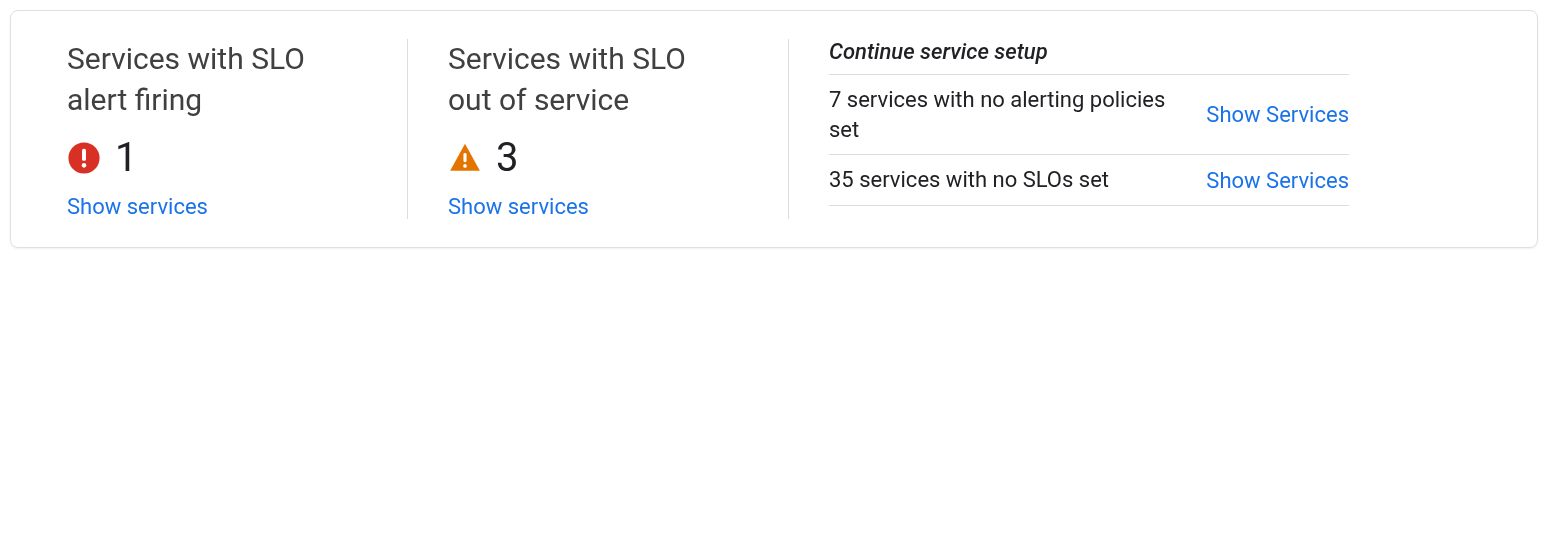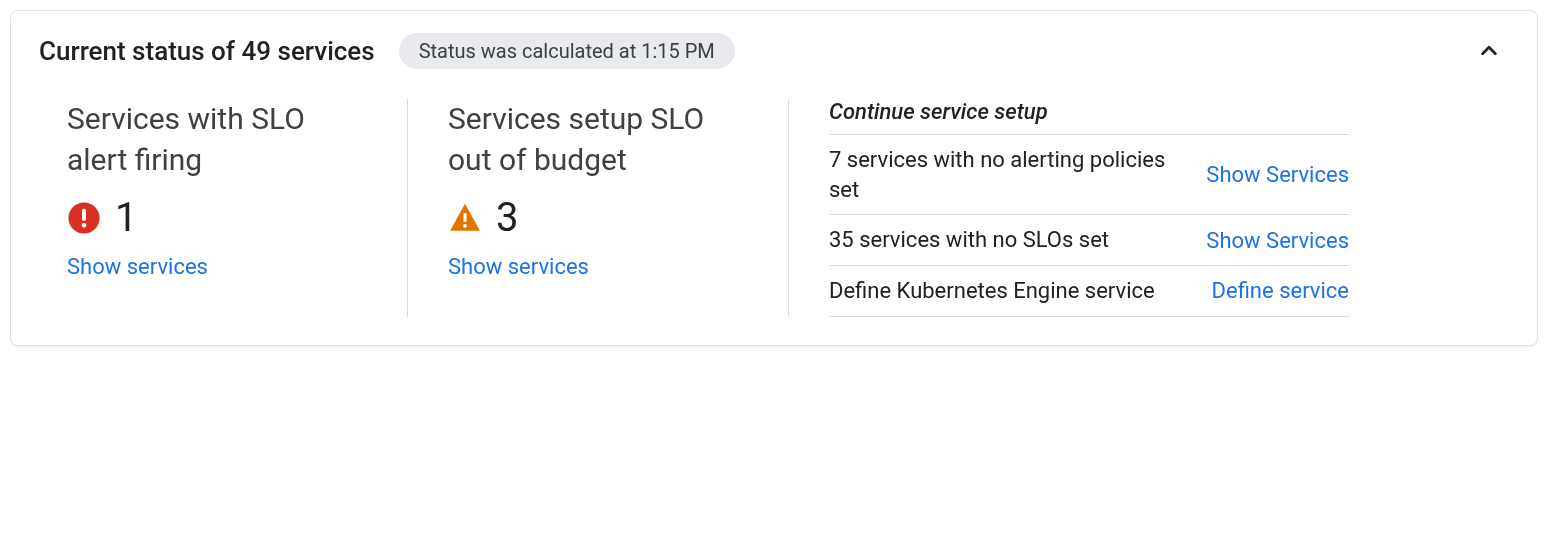--- a/index.html
+++ b/index.html
@@ -134,32 +134,20 @@
     width: 1px;
     background: #dadce0;
     margin: 0 0 0 40px;
   }
 </style>
 </head>
 <body>
 
 <div class="card">
 
-  <div class="card-header">
-    <div class="card-title">Current status of 49 services</div>
-    <div class="status-pill">Status was calculated at 1:15 PM</div>
-    <div class="spacer"></div>
-    <div class="collapse-btn">
-      <span class="chevron-up">
-        <svg viewBox="0 0 24 24" fill="none" stroke="#202124" stroke-width="3" stroke-linecap="round" stroke-linejoin="round">
-            <polyline points="5 15 12 8 19 15"></polyline>
-          </svg>
-      </span>
-    </div>
-  </div>
 
   <div class="content-row">
 
     <div class="metric-col">
       <div class="metric-title">Services with SLO alert firing</div>
       <div class="metric-value-row">
         <span class="metric-icon">
           <svg viewBox="0 0 24 24" width="34" height="34">
             <circle cx="12" cy="12" r="11" fill="#d93025"></circle>
             <rect x="10.6" y="5.5" width="2.8" height="8.5" rx="1.2" fill="#fff"></rect>
@@ -167,21 +155,21 @@
           </svg>
         </span>
         <span class="metric-value">1</span>
       </div>
       <div class="link">Show services</div>
     </div>
 
     <div class="divider-v"></div>
 
     <div class="metric-col">
-      <div class="metric-title">Services setup SLO out of budget</div>
+      <div class="metric-title">Services with SLO out of service</div>
       <div class="metric-value-row">
         <span class="metric-icon">
           <svg viewBox="0 0 24 24" width="36" height="36">
             <path d="M12 2 L22.5 21 L1.5 21 Z" fill="#e37400"></path>
             <rect x="10.9" y="8.5" width="2.2" height="6.5" rx="1" fill="#fff"></rect>
             <circle cx="12" cy="17.6" r="1.3" fill="#fff"></circle>
           </svg>
         </span>
         <span class="metric-value">3</span>
       </div>
@@ -196,20 +184,16 @@
       <div class="setup-row">
         <div class="setup-label">7 services with no alerting policies set</div>
         <div class="setup-link">Show Services</div>
       </div>
 
       <div class="setup-row">
         <div class="setup-label">35 services with no SLOs set</div>
         <div class="setup-link">Show Services</div>
       </div>
 
-      <div class="setup-row">
-        <div class="setup-label">Define Kubernetes Engine service</div>
-        <div class="setup-link">Define service</div>
-      </div>
     </div>
 
   </div>
 </div>
 
 </body></html>

